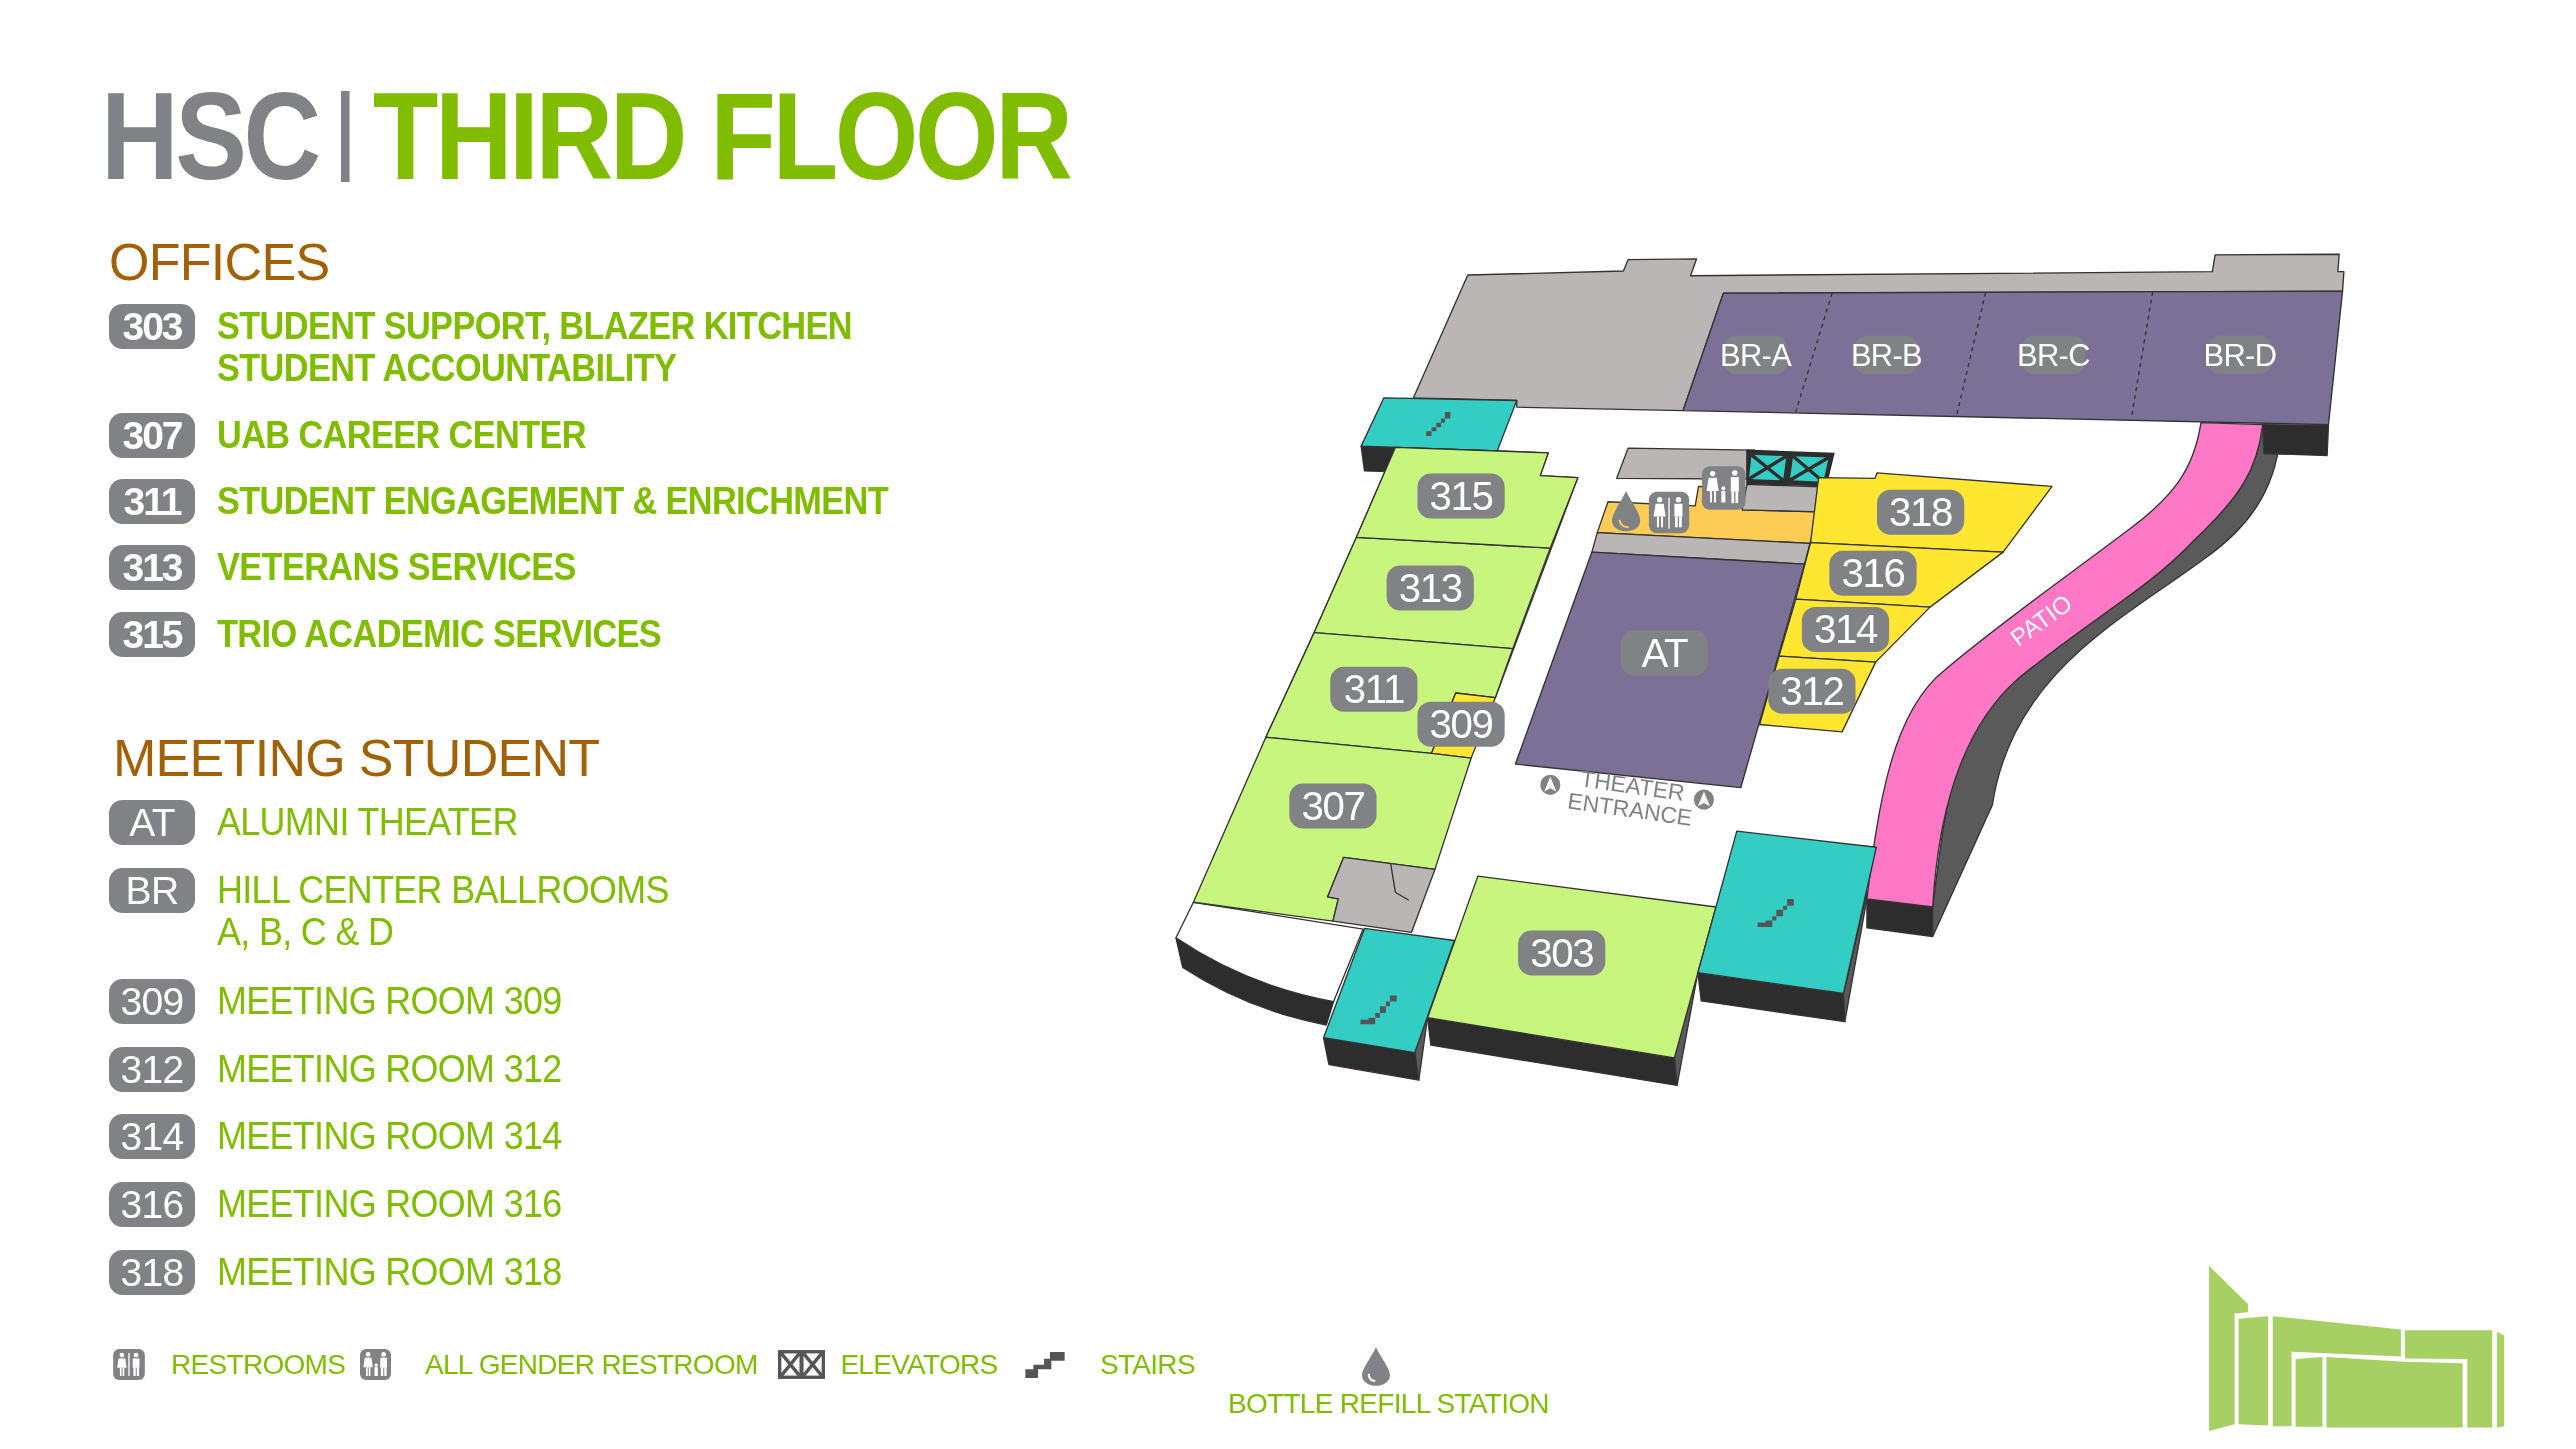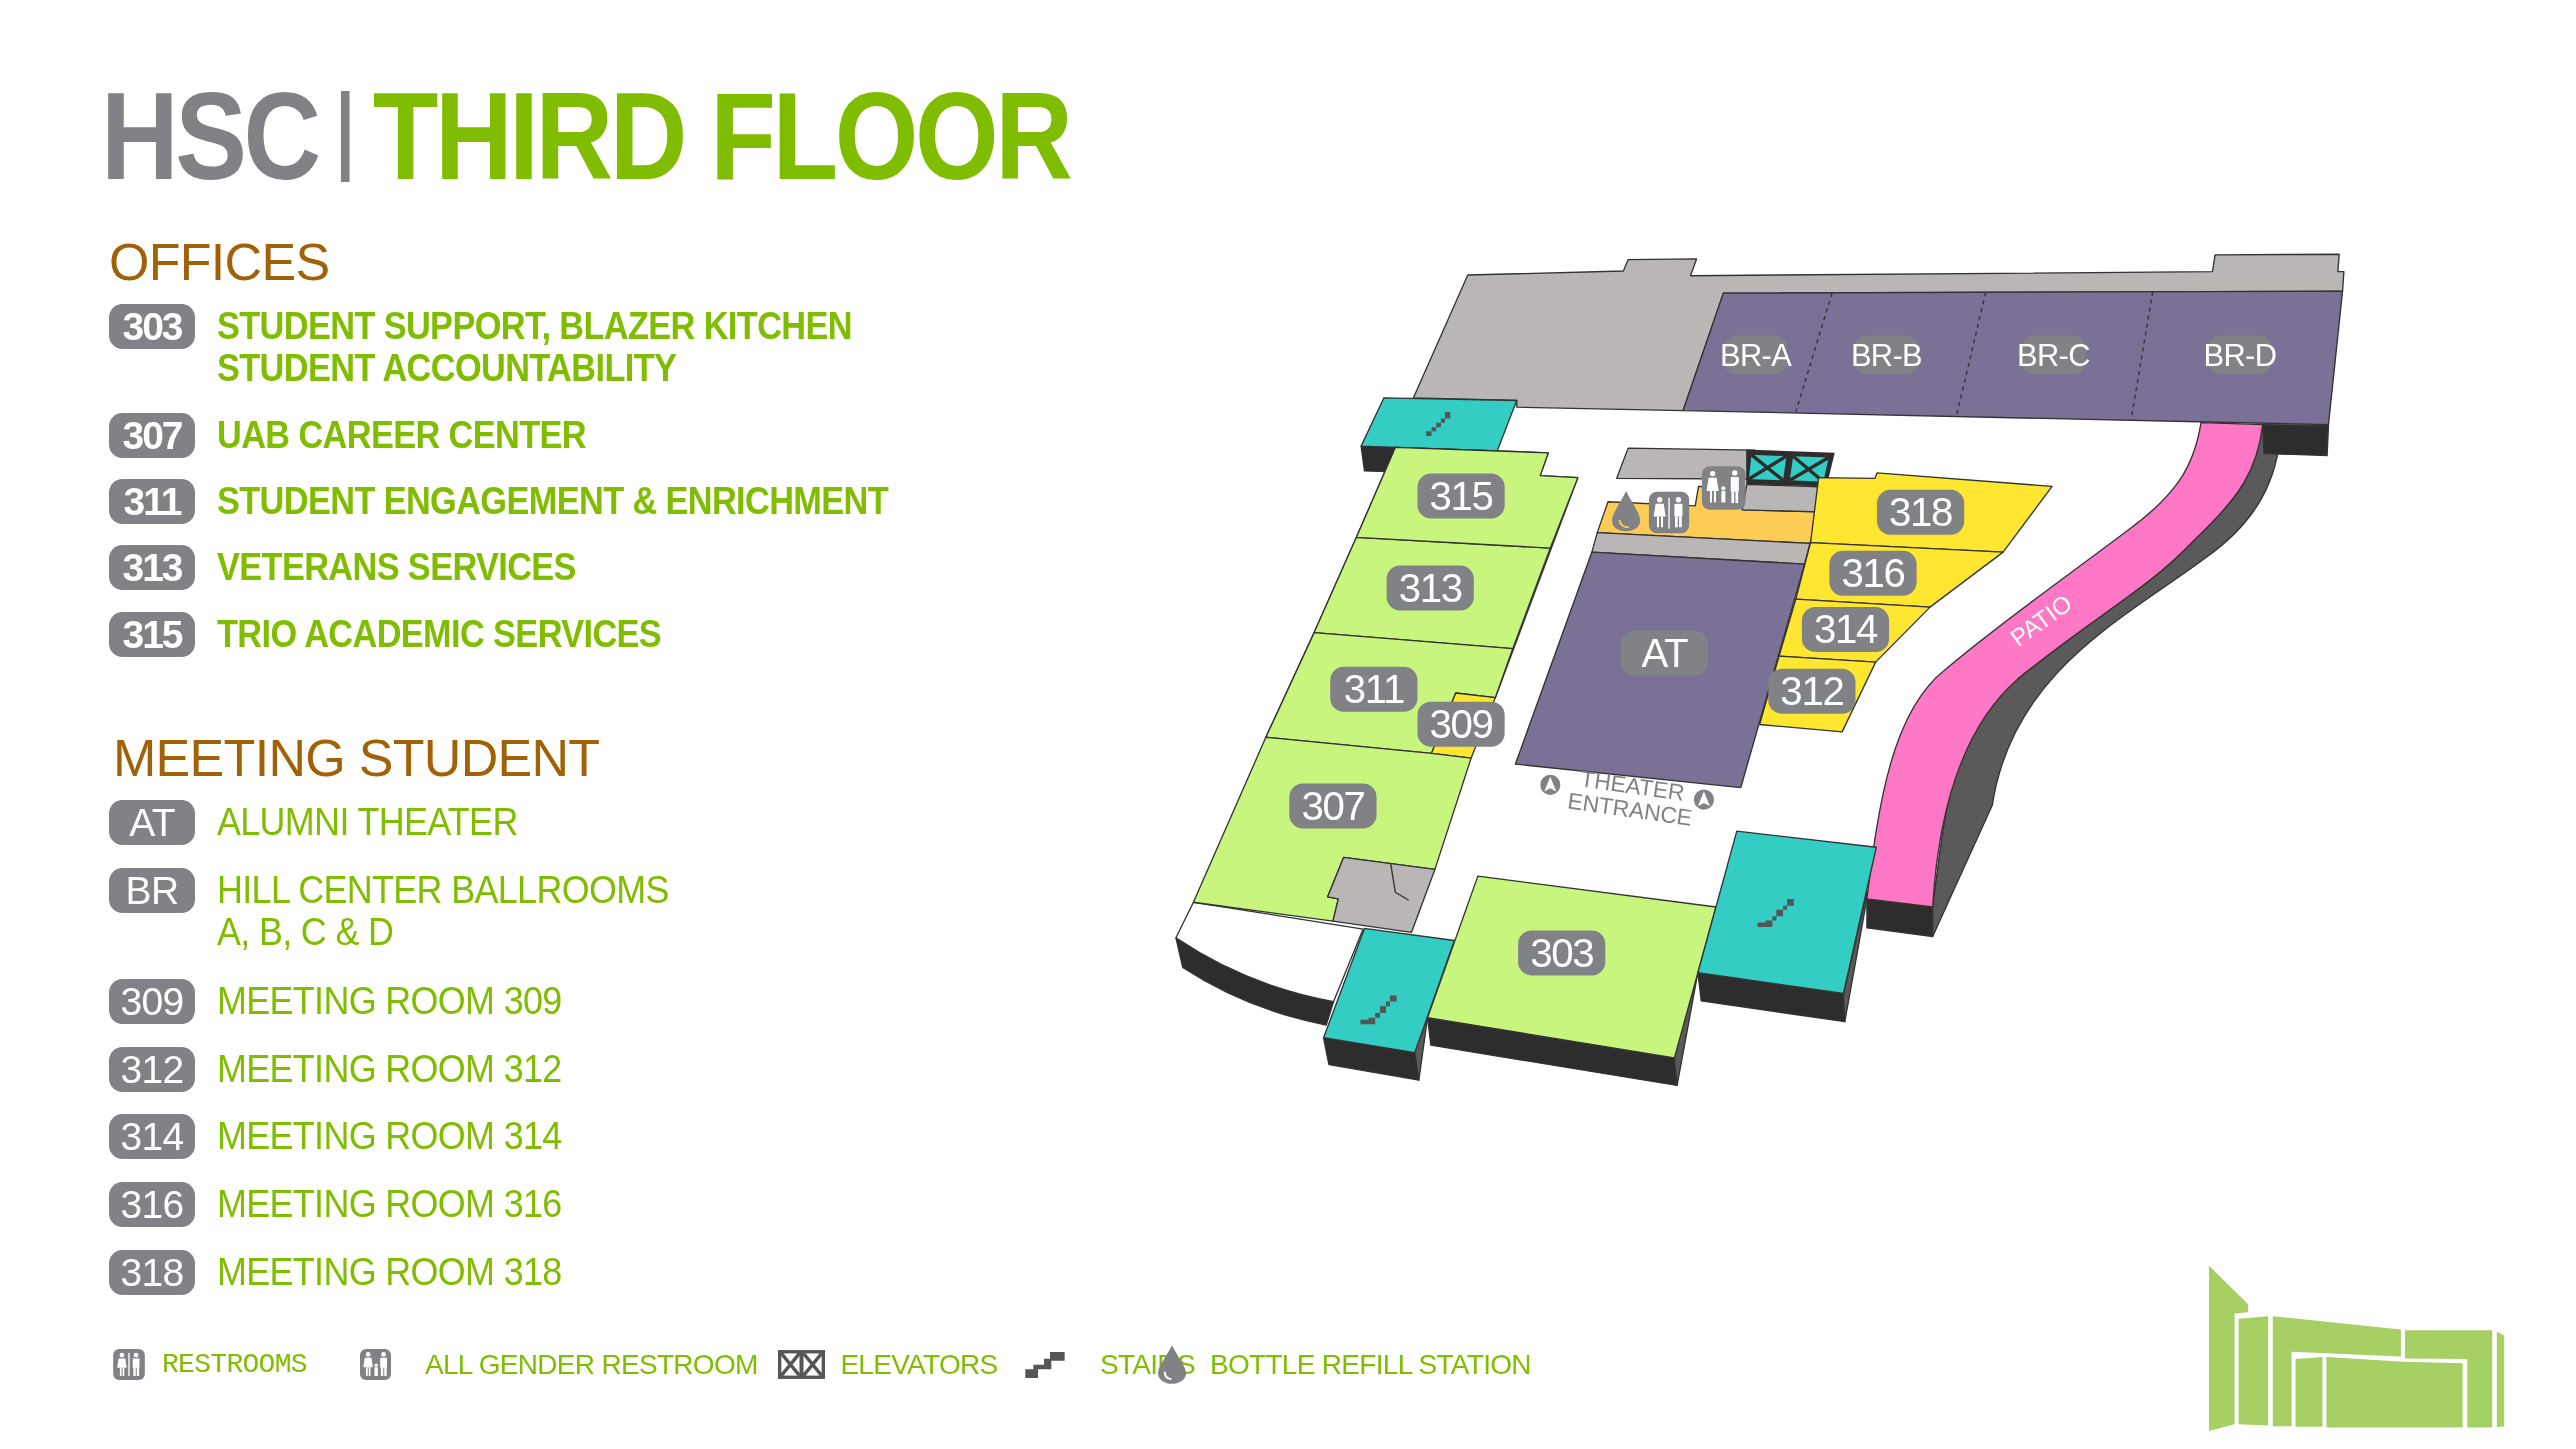--- a/index.html
+++ b/index.html
@@ -305,21 +305,21 @@
     <circle cx="13" cy="9" r="3.5" fill="#fff"></circle>
       <polygon points="8,14 18,14 20,28 6,28" fill="#fff"></polygon>
     <rect x="10" y="28" width="2.5" height="12" fill="#fff"></rect>
       <rect x="14" y="28" width="2.5" height="12" fill="#fff"></rect>
     <rect x="22.5" y="6" width="2" height="34" fill="#fff"></rect>
     <circle cx="34" cy="9" r="3.5" fill="#fff"></circle>
       <rect x="29" y="14" width="10" height="14" fill="#fff"></rect>
     <rect x="30" y="28" width="3.5" height="12" fill="#fff"></rect>
       <rect x="35" y="28" width="3.5" height="12" fill="#fff"></rect>
   </svg>
-  <span class="legend-label" style="margin-left:17px;font-family:Liberation Mono, monospace;">RESTROOMS</span>
+  <span class="legend-label" style="margin-left:26px;">RESTROOMS</span>
 </div>
 <div class="legend-item" style="left:360px;gap:16px;">
   <svg class="legend-icon" width="31" height="31" viewBox="0 0 46 46">
     <rect x="0" y="0" width="46" height="46" rx="9" fill="#808285"></rect>
     <circle cx="12" cy="8" r="3.5" fill="#fff"></circle>
       <polygon points="7,13 17,13 19,27 5,27" fill="#fff"></polygon>
     <rect x="9" y="27" width="2.5" height="13" fill="#fff"></rect>
       <rect x="13" y="27" width="2.5" height="13" fill="#fff"></rect>
     <circle cx="24" cy="24" r="2.5" fill="#fff"></circle>
       <rect x="21.5" y="27" width="5" height="13" fill="#fff"></rect>
@@ -338,20 +338,20 @@
     <path d="M5,5 L32,38 M32,5 L5,38 M38,5 L65,38 M65,5 L38,38" stroke="#555" stroke-width="5"></path>
   </svg>
   <span class="legend-label" style="margin-left:15.4px;text-align:center;">ELEVATORS</span>
 </div>
 <div class="legend-item" style="left:1025px;">
   <svg class="legend-icon" width="40" height="26" viewBox="0 0 59 39">
     <path d="M0,39 L19,39 L19,26 L39,26 L39,13 L59,13 L59,0 L37,0 L37,10 L28,10 L28,19 L12,19 L12,26 L0,26 Z" fill="#555"></path>
   </svg>
   <span class="legend-label" style="margin-left:35px;">STAIRS</span>
 </div>
-<div class="legend-item" style="left:1158px;">
+<div class="legend-item" style="left:1204px;flex-direction:column;">
   <svg class="legend-icon" width="28" height="39" viewBox="0 0 42 58">
     <path d="M21,0 C12,18 0,32 0,42 C0,51 9,58 21,58 C33,58 42,51 42,42 C42,32 30,18 21,0 Z" fill="#808285"></path>
     <path d="M10,40 Q10,50 20,51" stroke="#fff" stroke-width="3" fill="none"></path>
   </svg>
   <span class="legend-label" style="margin-left:24px;">BOTTLE REFILL STATION</span>
 </div>
 
 
 </body></html>

